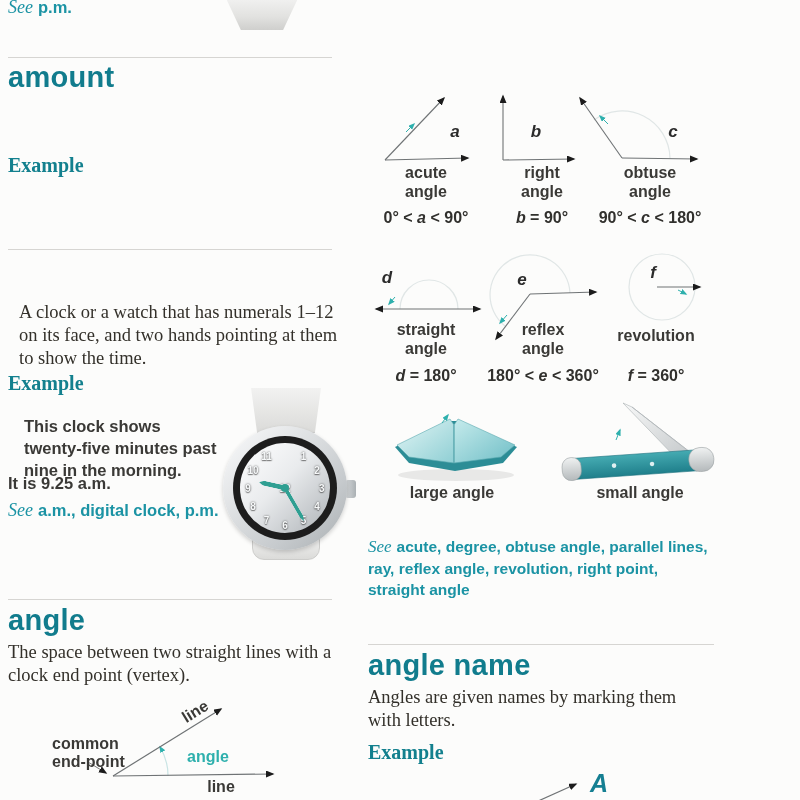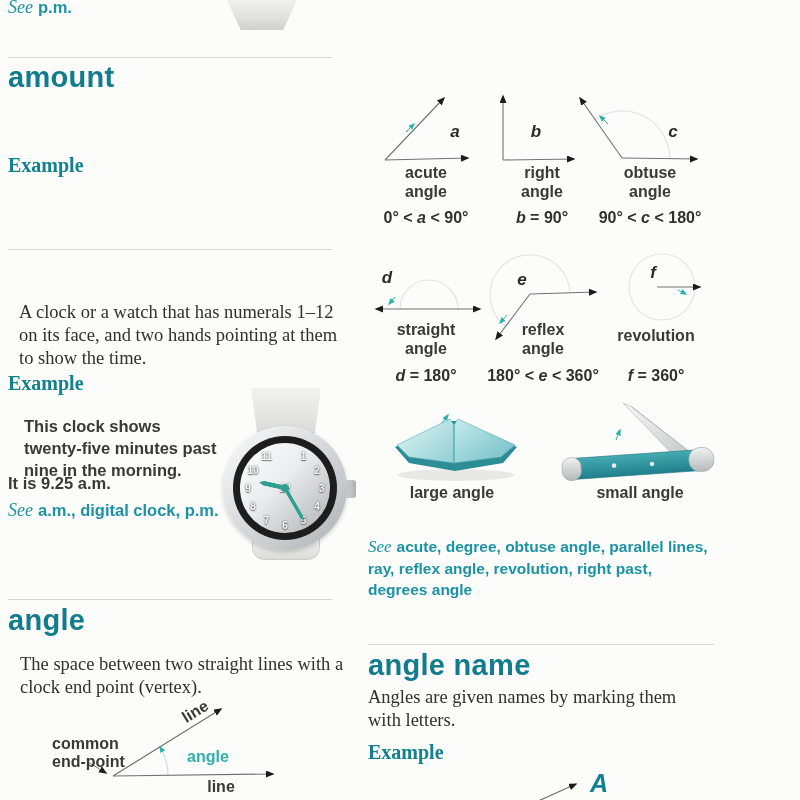--- a/index.html
+++ b/index.html
@@ -156,21 +156,21 @@
         <span class="num n11">11</span>
         <span class="num n12">12</span>
         <div class="hand hand-hour"></div>
         <div class="hand hand-minute"></div>
         <div class="pivot"></div>
       </div>
     </div>
 
     <div class="rule" style="left:0;top:599px;width:324px;"></div>
     <div class="entry-title" style="left:0;top:604px;">angle</div>
-    <p class="abs serif" style="left:0;top:641px;width:336px;margin:12px;">
+    <p class="abs serif" style="left:0;top:641px;width:336px;margin:0;">
       <span class="line">The space between two straight lines with a</span>
       <span class="line">clock end point (vertex).</span>
     </p>
 
     <svg class="abs" style="left:22px;top:692px;" width="310" height="108" viewBox="0 0 310 108">
       <path d="M138,84 A55,55 0 0 0 130,55" fill="none" stroke="#c9e4e4" stroke-width="1.2" marker-end="url(#arrow-teal)"></path>
       <line x1="83" y1="84" x2="243" y2="82" stroke="#6f7375" stroke-width="1.2" marker-end="url(#arrow-dark)"></line>
       <line x1="83" y1="84" x2="191" y2="17" stroke="#6f7375" stroke-width="1.2" marker-end="url(#arrow-dark)"></line>
       <line x1="58" y1="70" x2="76" y2="81" stroke="#7b7b7b" stroke-width="1" marker-end="url(#arrow-dark)"></line>
       <text class="dlabel" x="22" y="57">common</text>
@@ -273,22 +273,22 @@
         <circle cx="100" cy="71" r="2.3" fill="rgba(255,255,255,0.85)"></circle>
       </g>
       <line x1="64" y1="46" x2="68" y2="36" stroke="#2eb0ad" stroke-width="1" marker-end="url(#arrow-teal)"></line>
     </svg>
 
     <div class="cap" style="left:8px;top:483px;width:152px;">large angle</div>
     <div class="cap" style="left:196px;top:483px;width:152px;">small angle</div>
 
     <div class="see-block">
       <i class="see">See</i><span>acute, degree, obtuse angle, parallel lines,</span>
-      <span class="line">ray, reflex angle, revolution, right past,</span>
-      <span class="line">degrees angle</span>
+      <span class="line">ray, reflex angle, revolution, right point,</span>
+      <span class="line">straight angle</span>
     </div>
 
     <div class="rule" style="left:0;top:644px;width:346px;"></div>
     <div class="entry-title" style="left:0;top:649px;">angle name</div>
     <p class="abs serif" style="left:0;top:686px;width:340px;margin:0;">
       <span class="line">Angles are given names by marking them</span>
       <span class="line">with letters.</span>
     </p>
     <div class="ex-label" style="left:0;top:741px;">Example</div>
 

